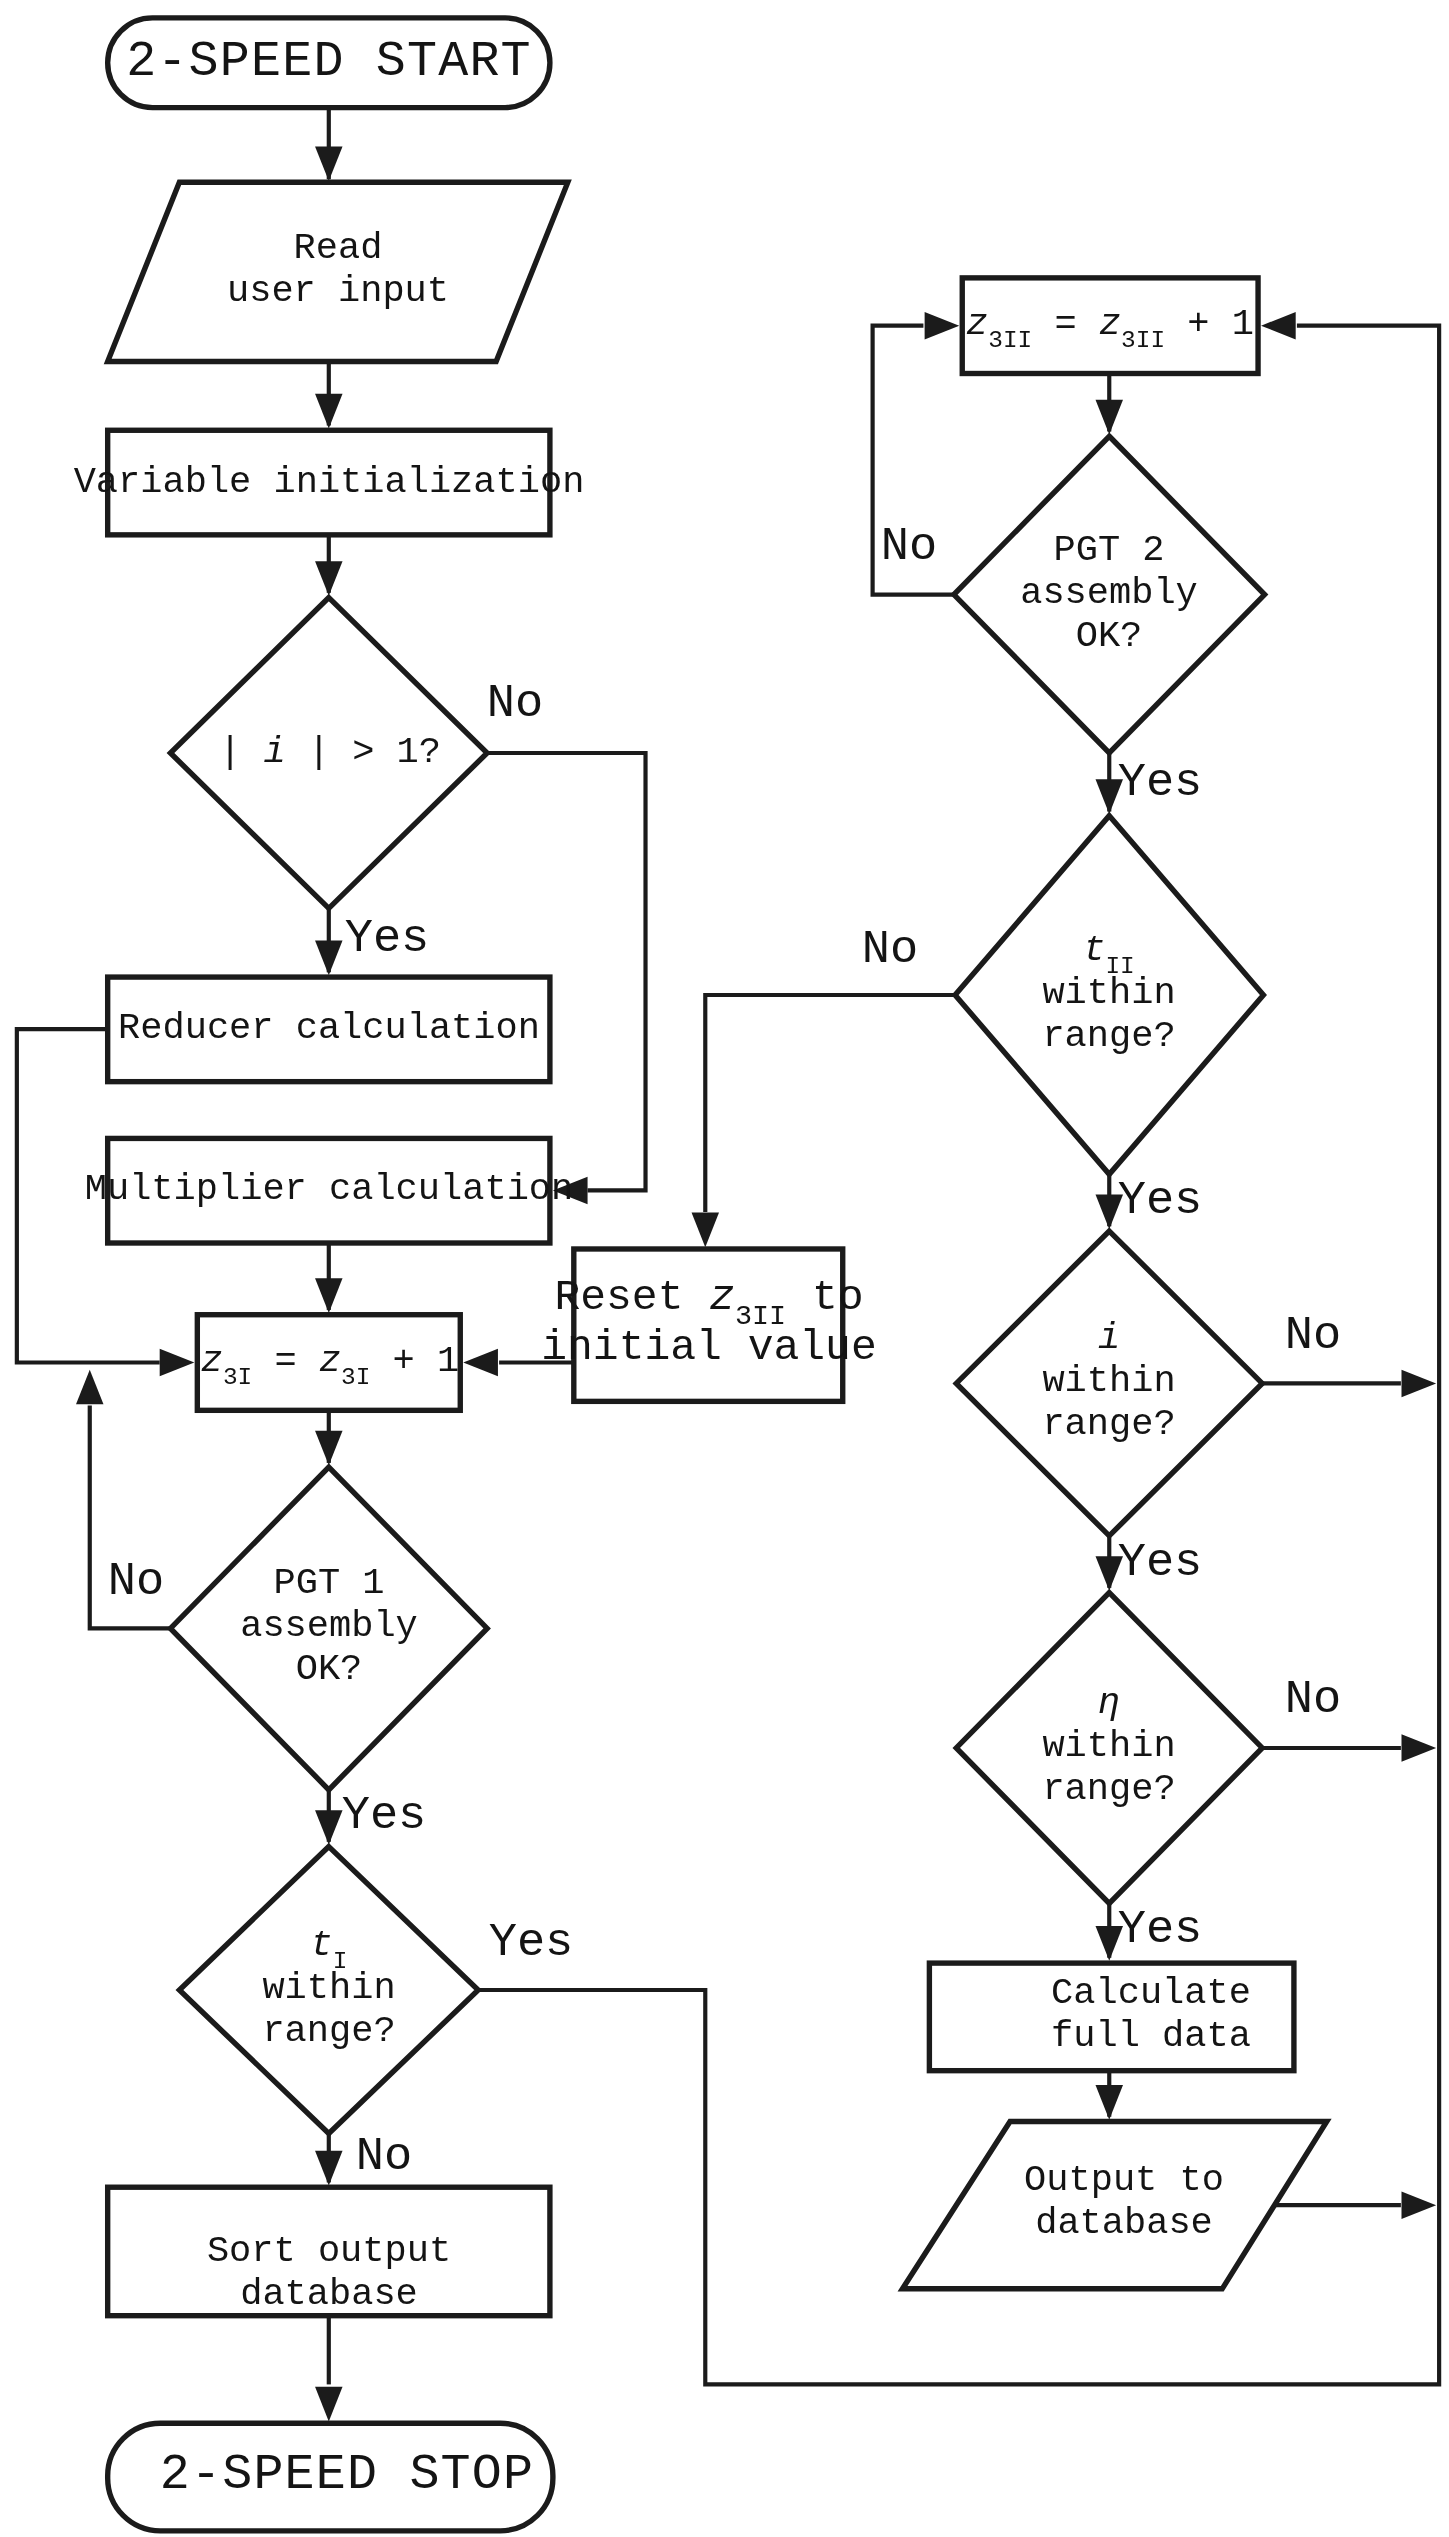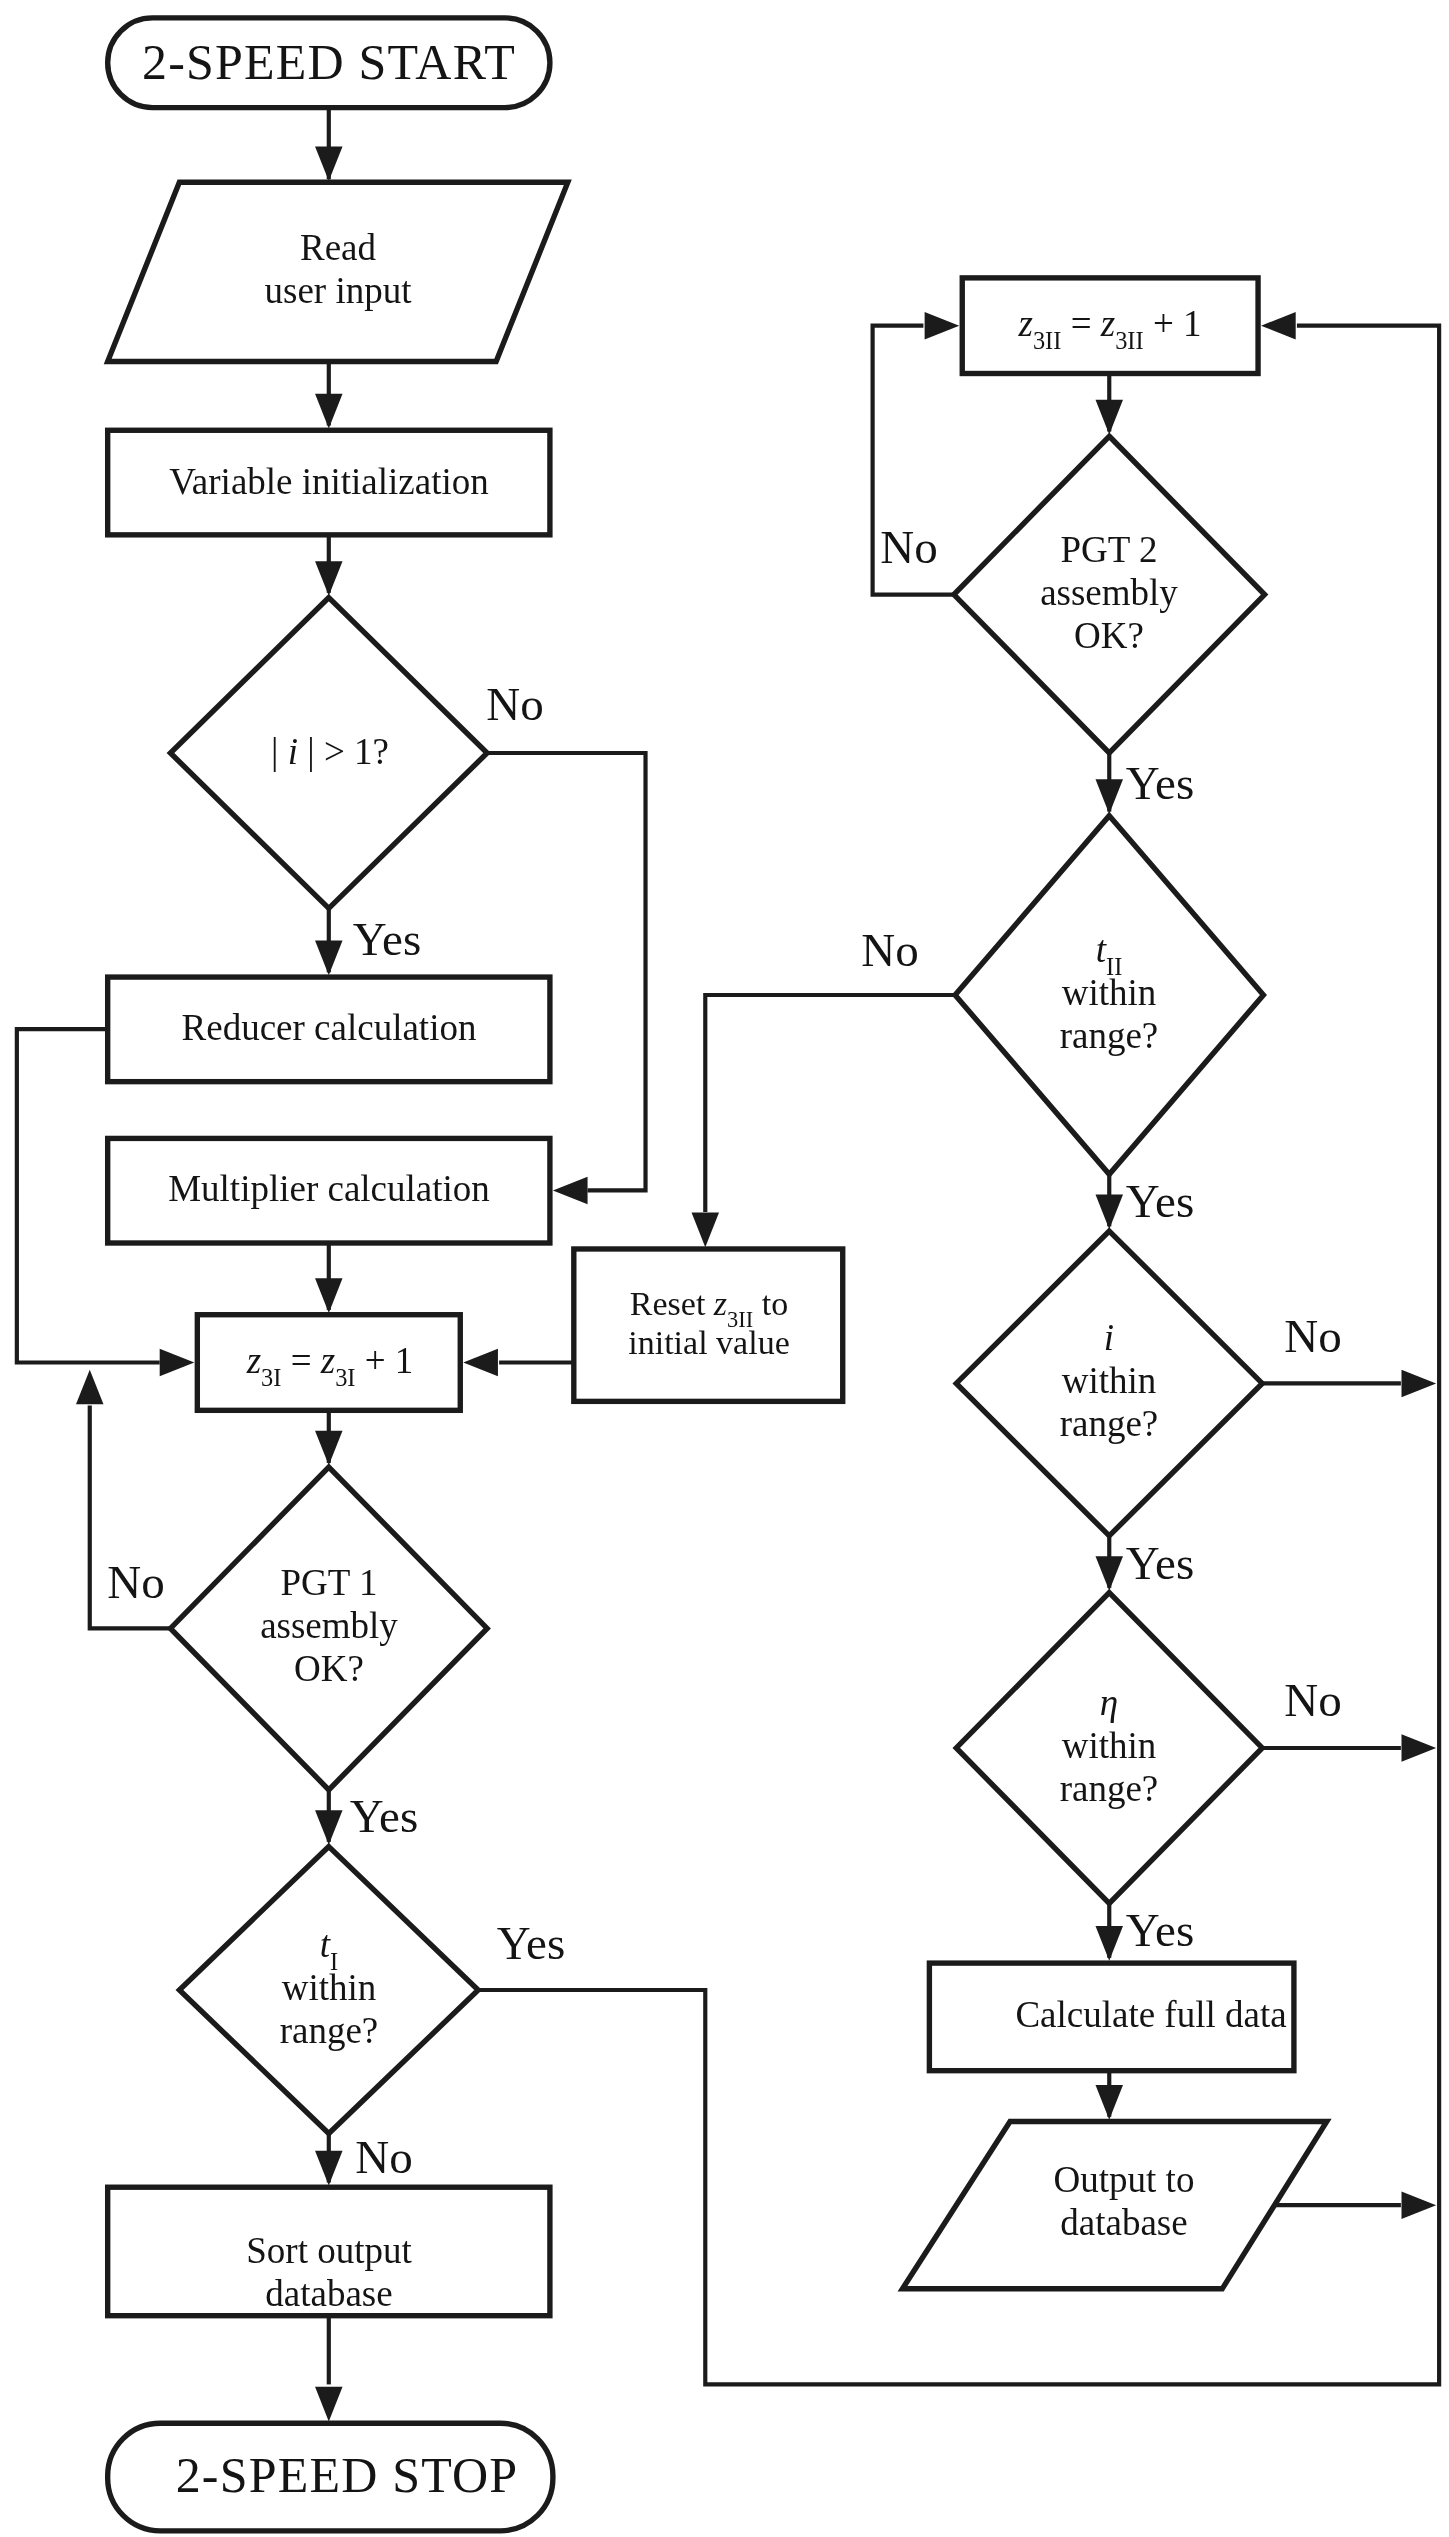--- a/index.html
+++ b/index.html
@@ -1,22 +1,22 @@
 <!DOCTYPE html>
 <html style="font-size:9.6px"><head>
 <meta charset="utf-8">
 <style>
   html,body{margin:0;padding:0;background:#ffffff;}
   .canvas{position:relative;width:1450px;height:2538px;background:#ffffff;
-          font-family:Liberation Serif, serif;color:#111;}
+          font-family:Liberation Mono, monospace;color:#111;}
   .canvas svg{position:absolute;left:0;top:0;}
   .lbl{position:absolute;transform:translate(-50%,-50%);text-align:center;
        white-space:pre-line;line-height:1.16;color:#141414;}
   .sz-node{font-size:37px;}
-  .sz-small{font-size:34px;}
+  .sz-small{font-size:43px;}
   .sz-term{font-size:50px;letter-spacing:1.2px;}
   .sz-flag{font-size:47px;}
   sub{font-size:66%;line-height:0;position:relative;top:0.18em;}
   i{font-style:italic;}
 </style>
 </head>
 <body>
 
 <div class="canvas">
 

